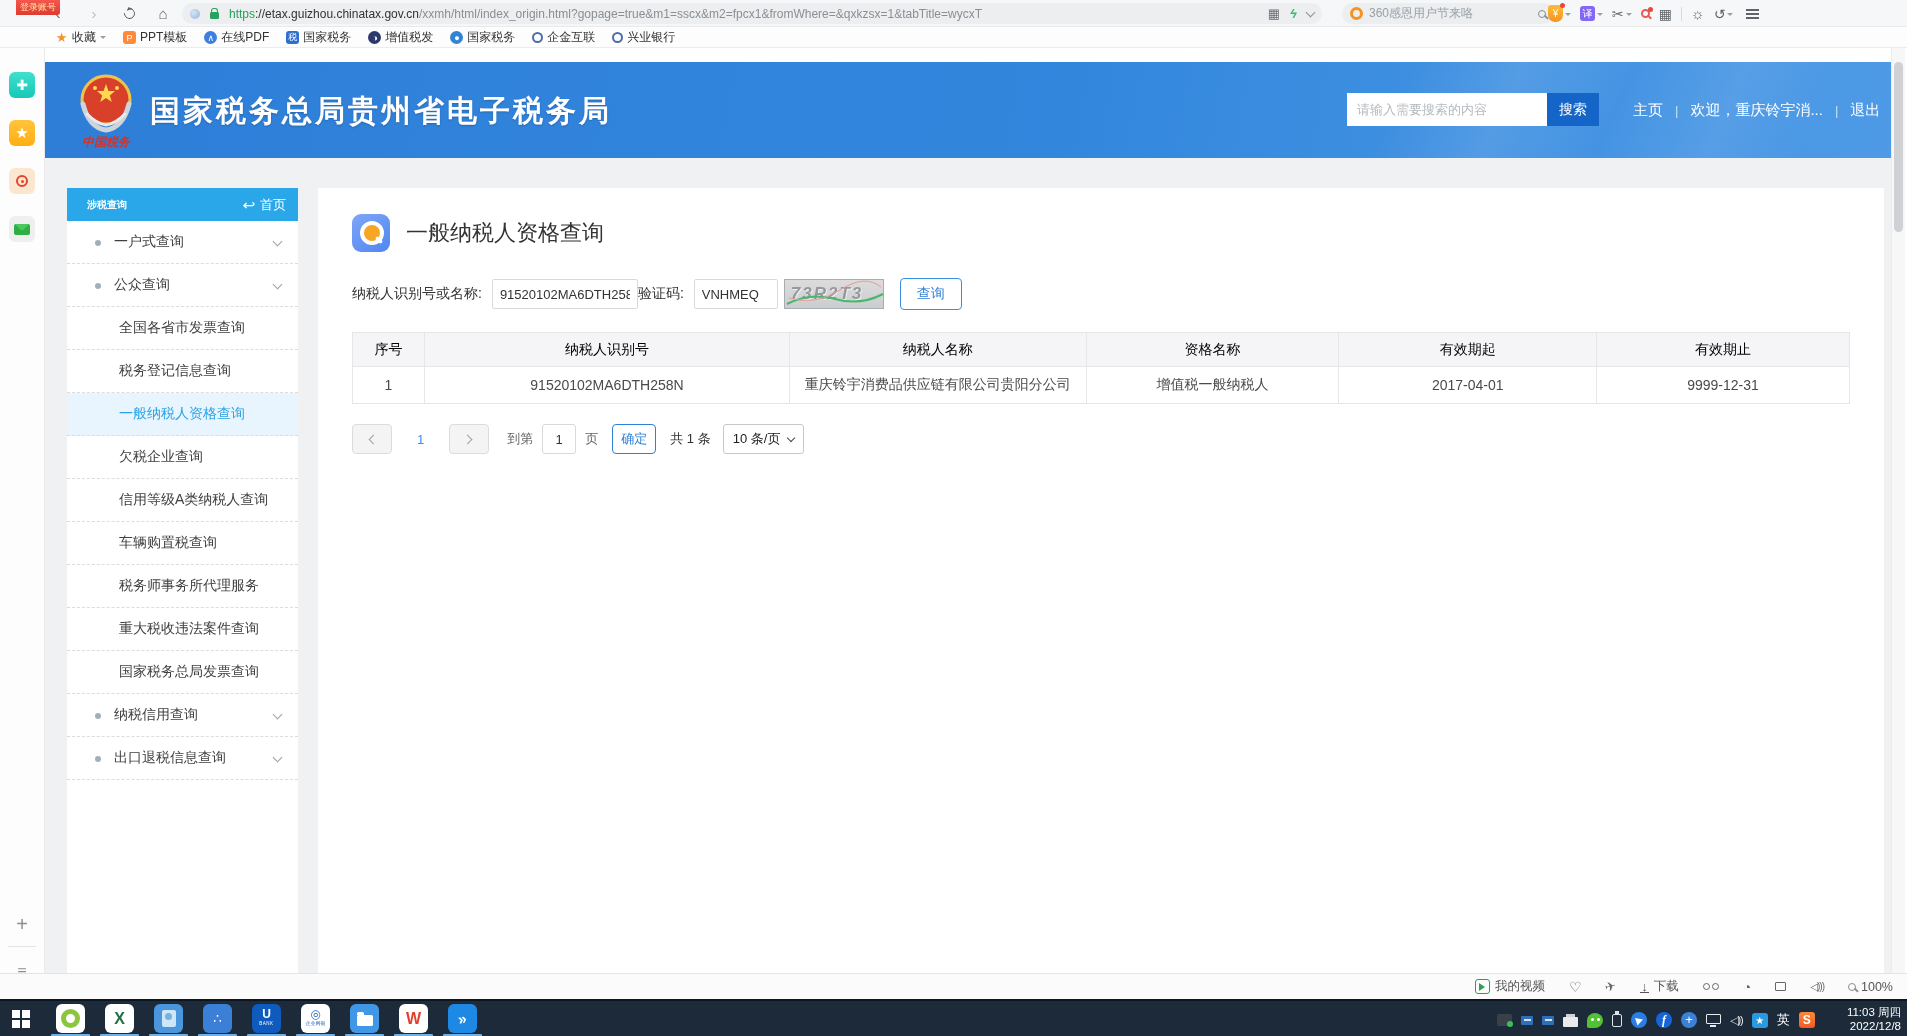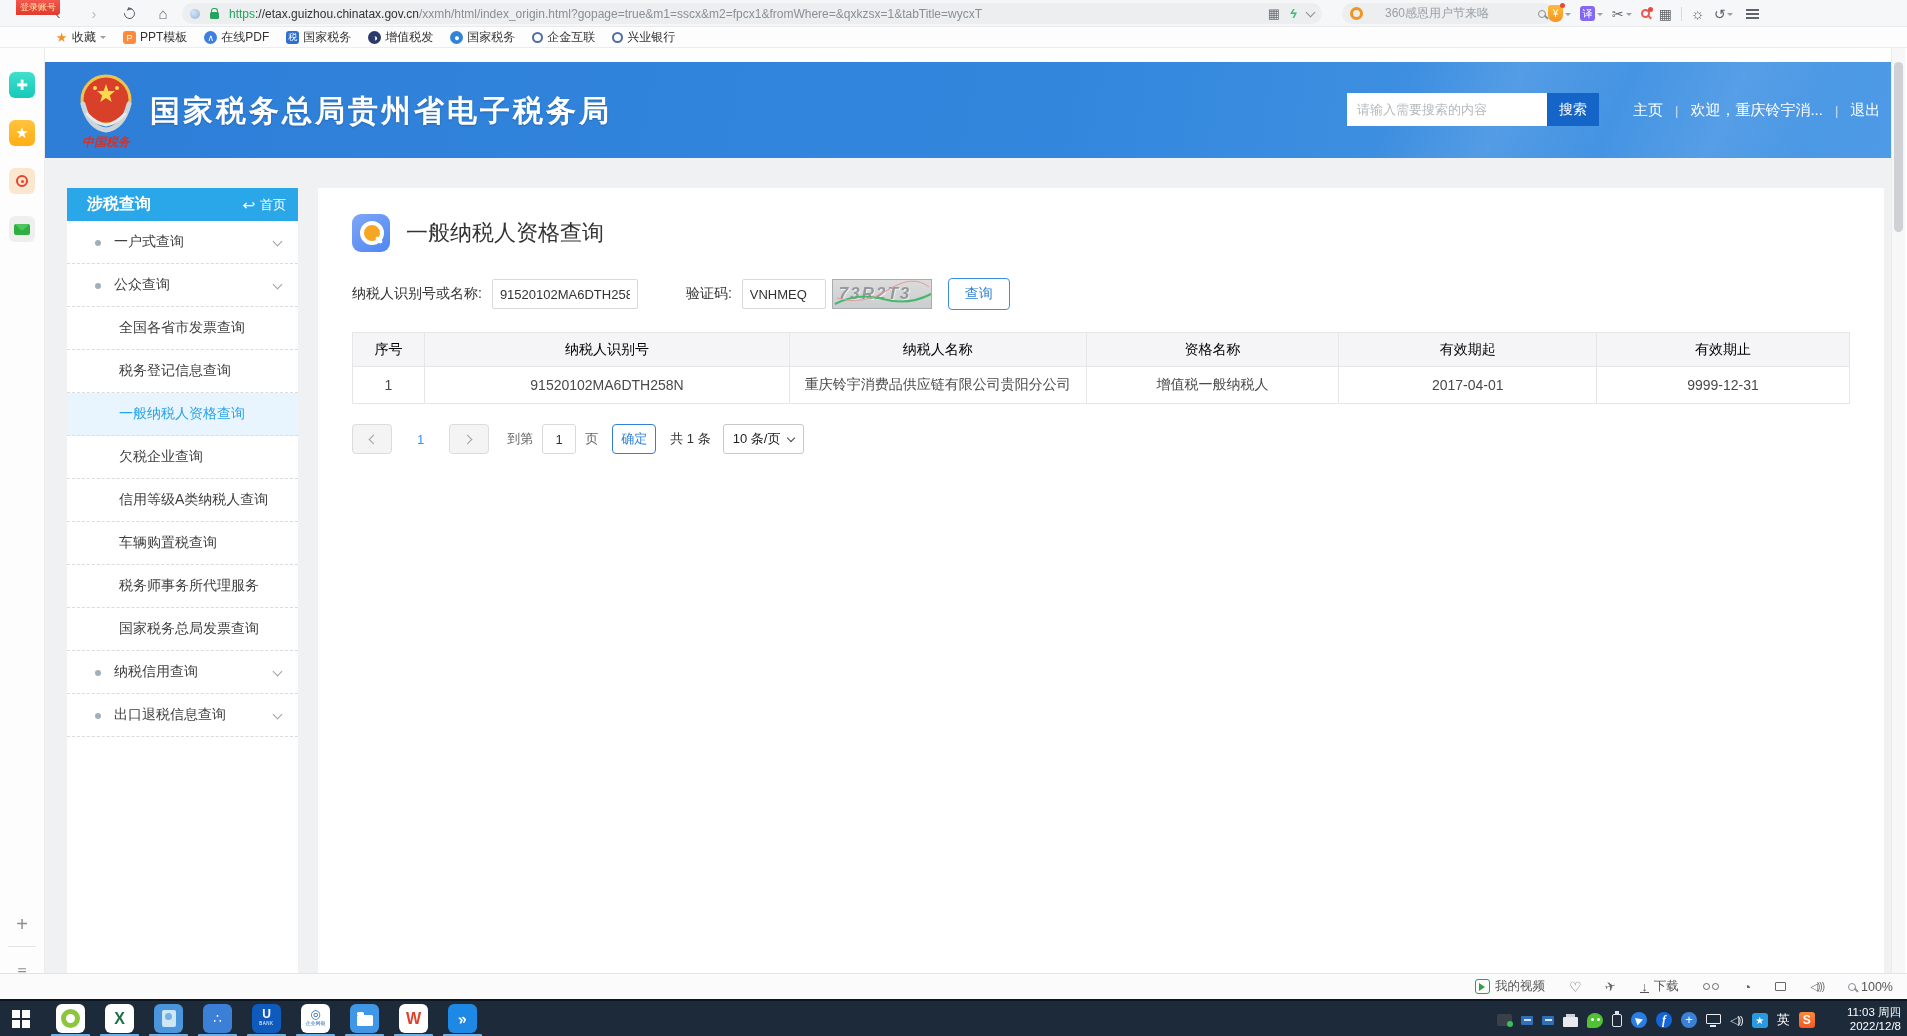--- a/index.html
+++ b/index.html
@@ -21,21 +21,21 @@
 .urldot{width:10px;height:10px;border-radius:50%;background:radial-gradient(circle at 35% 35%,#d6e4f4,#8fb4dd);flex:none}
 .lock{width:9px;height:7px;background:#27a35f;border-radius:1.5px;position:relative;margin-top:3px;flex:none}
 .lock::before{content:'';position:absolute;top:-4px;left:1.2px;width:4.5px;height:4px;border:1.4px solid #27a35f;border-bottom:none;border-radius:3px 3px 0 0}
 .urltext{flex:1;font-size:12px;white-space:nowrap;overflow:hidden}
 .urltext .proto{color:#1ea65a}
 .urltext .dom{color:#333}
 .urltext .path{color:#8a8f94}
 .urlbar .grid-glyph{color:#6a6f74;font-size:13px}
 .bolt{color:#35c06a;font-weight:bold;font-size:13px;font-style:italic}
 .chev{width:7px;height:7px;border-right:1.6px solid #8a9097;border-bottom:1.6px solid #8a9097;transform:rotate(45deg);display:inline-block}
-.qsearch{position:absolute;left:1342px;top:3px;width:212px;height:21px;background:#eceef0;border-radius:11px;display:flex;align-items:center;padding:0 8px;gap:22px}
+.qsearch{position:absolute;left:1342px;top:3px;width:212px;height:21px;background:#eceef0;border-radius:11px;display:flex;align-items:center;padding:0 8px;gap:6px}
 .logo360{width:13px;height:13px;border:3.2px solid #f6921e;border-radius:50%;flex:none}
 .qsearch .qtext{flex:1;color:#9aa0a6;font-size:12px;white-space:nowrap;overflow:hidden}
 .qsearch .mag{flex:none}
 .mag{width:8px;height:8px;border:1.5px solid #8a9097;border-radius:50%;position:relative;display:inline-block}
 .mag::after{content:'';position:absolute;width:4.5px;height:1.6px;background:#8a9097;transform:rotate(45deg);right:-3.5px;bottom:-1px}
 .nav-right{position:absolute;left:1548px;top:0;height:27px;display:flex;align-items:center;gap:9px}
 .shield{width:15px;height:17px;background:linear-gradient(#fdbb3c,#f5941e);border-radius:3px 3px 7px 7px;color:#fff;font-size:10px;display:flex;align-items:center;justify-content:center;position:relative}
 .shield::after{content:'';position:absolute;top:-2px;right:-2px;width:5px;height:5px;background:#e8483c;border-radius:50%}
 .transico{width:15px;height:15px;background:#8468f5;border-radius:3px;color:#fff;font-size:10px;display:flex;align-items:center;justify-content:center}
 .tri{width:0;height:0;border:3.2px solid transparent;border-top-color:#9aa0a6;margin-top:4px}
@@ -88,39 +88,39 @@
 .hsearch input::placeholder{color:#b5b9bd}
 .hsearch button{width:52px;height:33px;background:#1565c8;border:none;color:#fff;font-size:14px;cursor:pointer;font-family:inherit}
 .hlinks{position:absolute;left:1588px;top:0;height:96px;display:flex;align-items:center;gap:12px;color:#fff;font-size:15px;z-index:2}
 .hlinks .sep{color:rgba(255,255,255,.7);font-size:13px}
 .hlinks a{color:#fff;text-decoration:none;cursor:pointer;white-space:nowrap}
 
 
 .content{position:absolute;left:0;top:110px;width:1846px;height:815px;background:#f0f1f3}
 .sidebar{position:absolute;left:22px;top:30px;width:231px;height:785px;background:#fff}
 .sb-header{height:33px;background:#2aa7e8;display:flex;align-items:center;justify-content:space-between;padding:0 12px 0 20px;color:#fff}
-.sb-title{font-size:16px;font-weight:bold}
+.sb-title{font-size:10px;font-weight:bold}
 .sb-home{display:flex;align-items:center;gap:5px;font-size:13px;cursor:pointer}
 .sb-home .ret{font-size:14px;transform:scaleX(1.1)}
 .sb-item{height:43px;display:flex;align-items:center;position:relative;border-bottom:1px dashed #dcdcdc;font-size:14px;color:#404040;cursor:pointer;background:#fff}
 .sb-item .bullet{width:6px;height:6px;border-radius:50%;background:#9fb0bd;position:absolute;left:28px;top:19px}
 .sb-item.lv1{padding-left:47px}
 .sb-item.lv2{padding-left:52px}
 .sb-item .chevdn{position:absolute;right:17px;top:17px;width:7px;height:7px;border-right:1.4px solid #9aa3ab;border-bottom:1.4px solid #9aa3ab;transform:rotate(45deg)}
 .sb-item.active{background:#e9f5fe;color:#29a3e6}
 
 .main-panel{position:absolute;left:273px;top:30px;width:1566px;height:785px;background:#fff;padding:26px 34px}
 .title-row{display:flex;align-items:center;gap:16px}
 .ticon{width:38px;height:38px;border-radius:9px;background:linear-gradient(145deg,#7fa6f8,#4f86f0);position:relative;flex:none}
 .ticon::before{content:'';position:absolute;left:8px;top:7px;width:16px;height:16px;border:4px solid #fff;border-radius:50%;background:#f6a623}
 .ticon::after{content:'';position:absolute;left:23px;top:24px;width:8px;height:4px;background:#fff;border-radius:2px;transform:rotate(45deg)}
 .page-title{font-size:22px;color:#333;font-weight:500}
 .form-row{margin-top:26px;display:flex;align-items:center;font-size:14px;color:#333}
 .tx-input{margin-left:10px;width:146px;height:30px;border:1px solid #d9d9d9;border-radius:2px;padding:0 7px;font-size:13px;color:#333;font-family:inherit;outline:none}
-.cap-label{margin-left:48px}
+.cap-label{}
 .cap-input{margin-left:10px;width:84px;height:30px;border:1px solid #d9d9d9;border-radius:2px;padding:0 7px;font-size:13px;color:#333;font-family:inherit;outline:none;text-align:left}
 .captcha{margin-left:6px;width:100px;height:30px;border:1px solid #a9adb2;background:linear-gradient(#dcdcdc,#cbcdd0);position:relative;overflow:hidden;cursor:pointer}
 .captcha .ctext{position:absolute;left:6px;top:4px;font-size:17px;font-weight:bold;font-style:italic;color:#95999e;letter-spacing:2px;text-shadow:1px 1px 0 rgba(255,255,255,.6)}
 .query-btn{margin-left:16px;width:62px;height:32px;background:#fff;border:1px solid #3d8fe0;border-radius:4px;color:#2f7fd6;font-size:14px;cursor:pointer;font-family:inherit}
 
 .rtable{margin-top:22px;width:100%;border-collapse:collapse;table-layout:fixed}
 .rtable th,.rtable td{border:1px solid #e6e6e8;text-align:center;font-size:14px;font-weight:normal}
 .rtable th{height:34px;background:#f5f5f7;color:#000000}
 .rtable td{height:37px;color:#4a4a4a;background:#fff}
 .c0{width:4.8%}.c1{width:24.4%}.c2{width:19.8%}.c3{width:16.9%}.c4{width:17.2%}.c5{width:16.9%}
@@ -369,20 +369,23 @@
         <div class="sb-item lv2">
             <span>信用等级A类纳税人查询</span>
           </div>
         <div class="sb-item lv2">
             <span>车辆购置税查询</span>
           </div>
         <div class="sb-item lv2">
             <span>税务师事务所代理服务</span>
           </div>
         <div class="sb-item lv2">
+            <span>重大税收违法案件查询</span>
+          </div>
+        <div class="sb-item lv2">
             <span>国家税务总局发票查询</span>
           </div>
         <div class="sb-item lv1">
             <span class="bullet"></span>
             <span>纳税信用查询</span>
             <span class="chevdn"></span>
           </div>
         <div class="sb-item lv1">
             <span class="bullet"></span>
             <span>出口退税信息查询</span>

